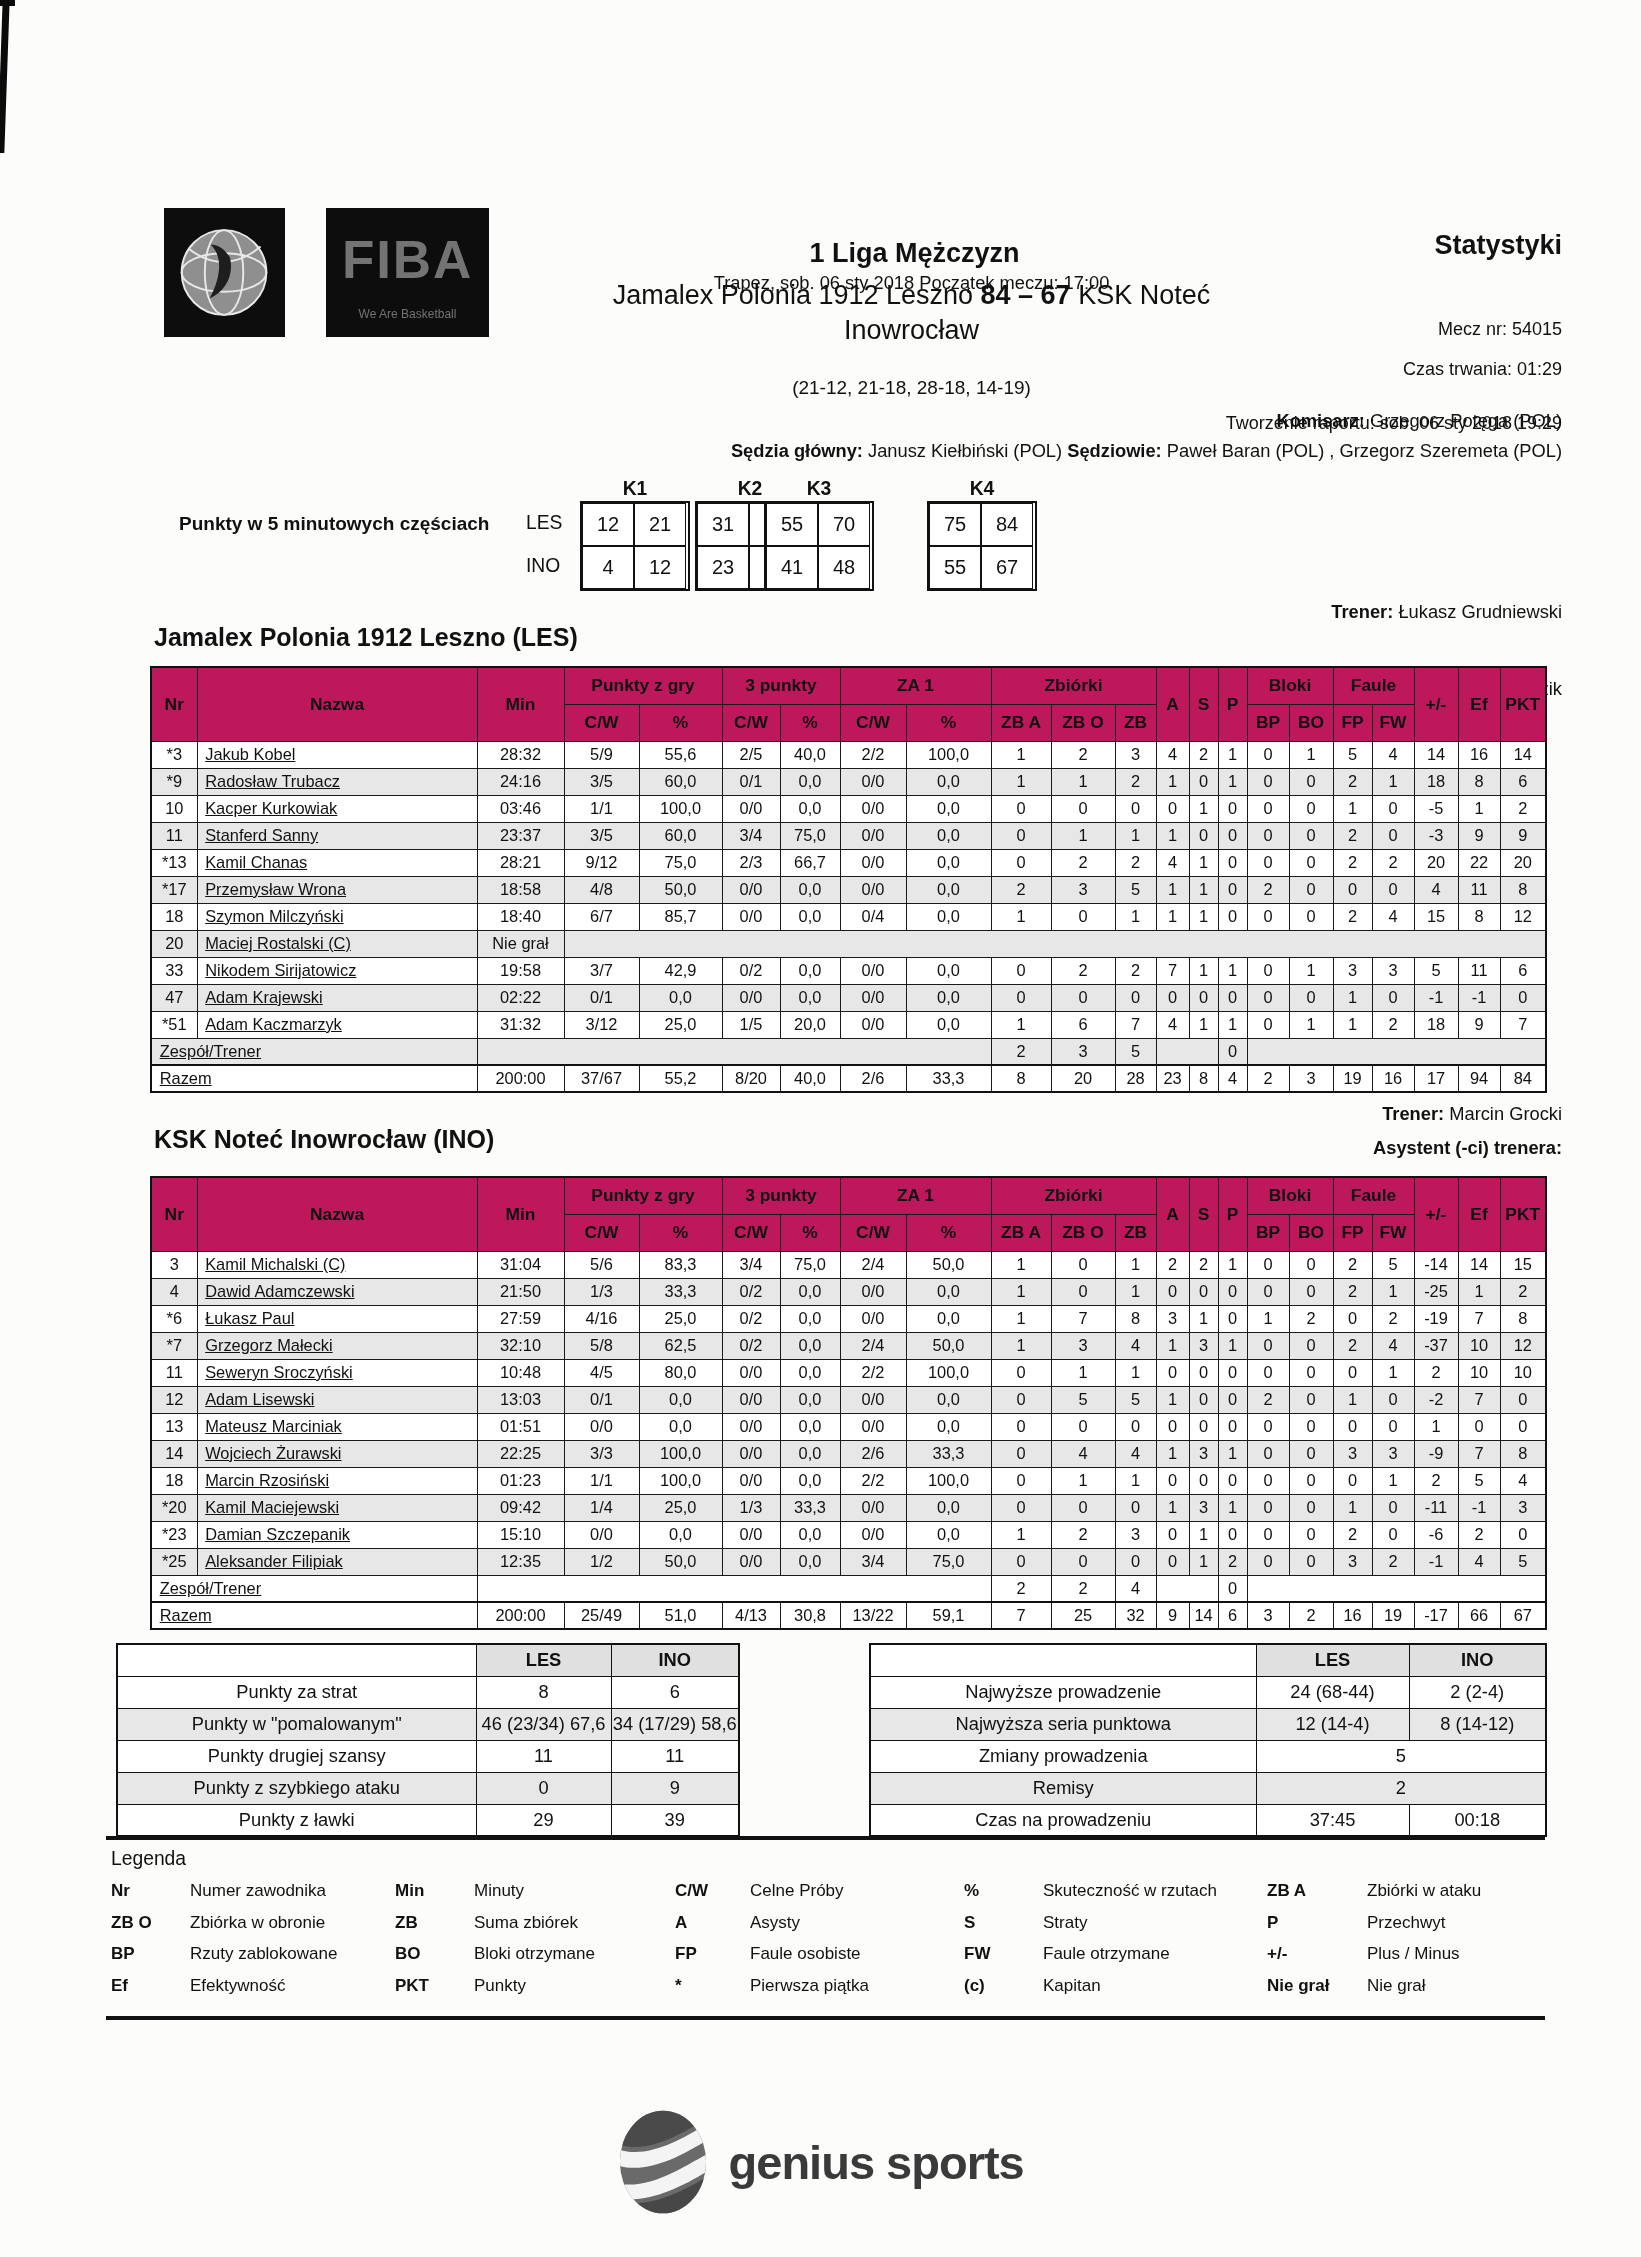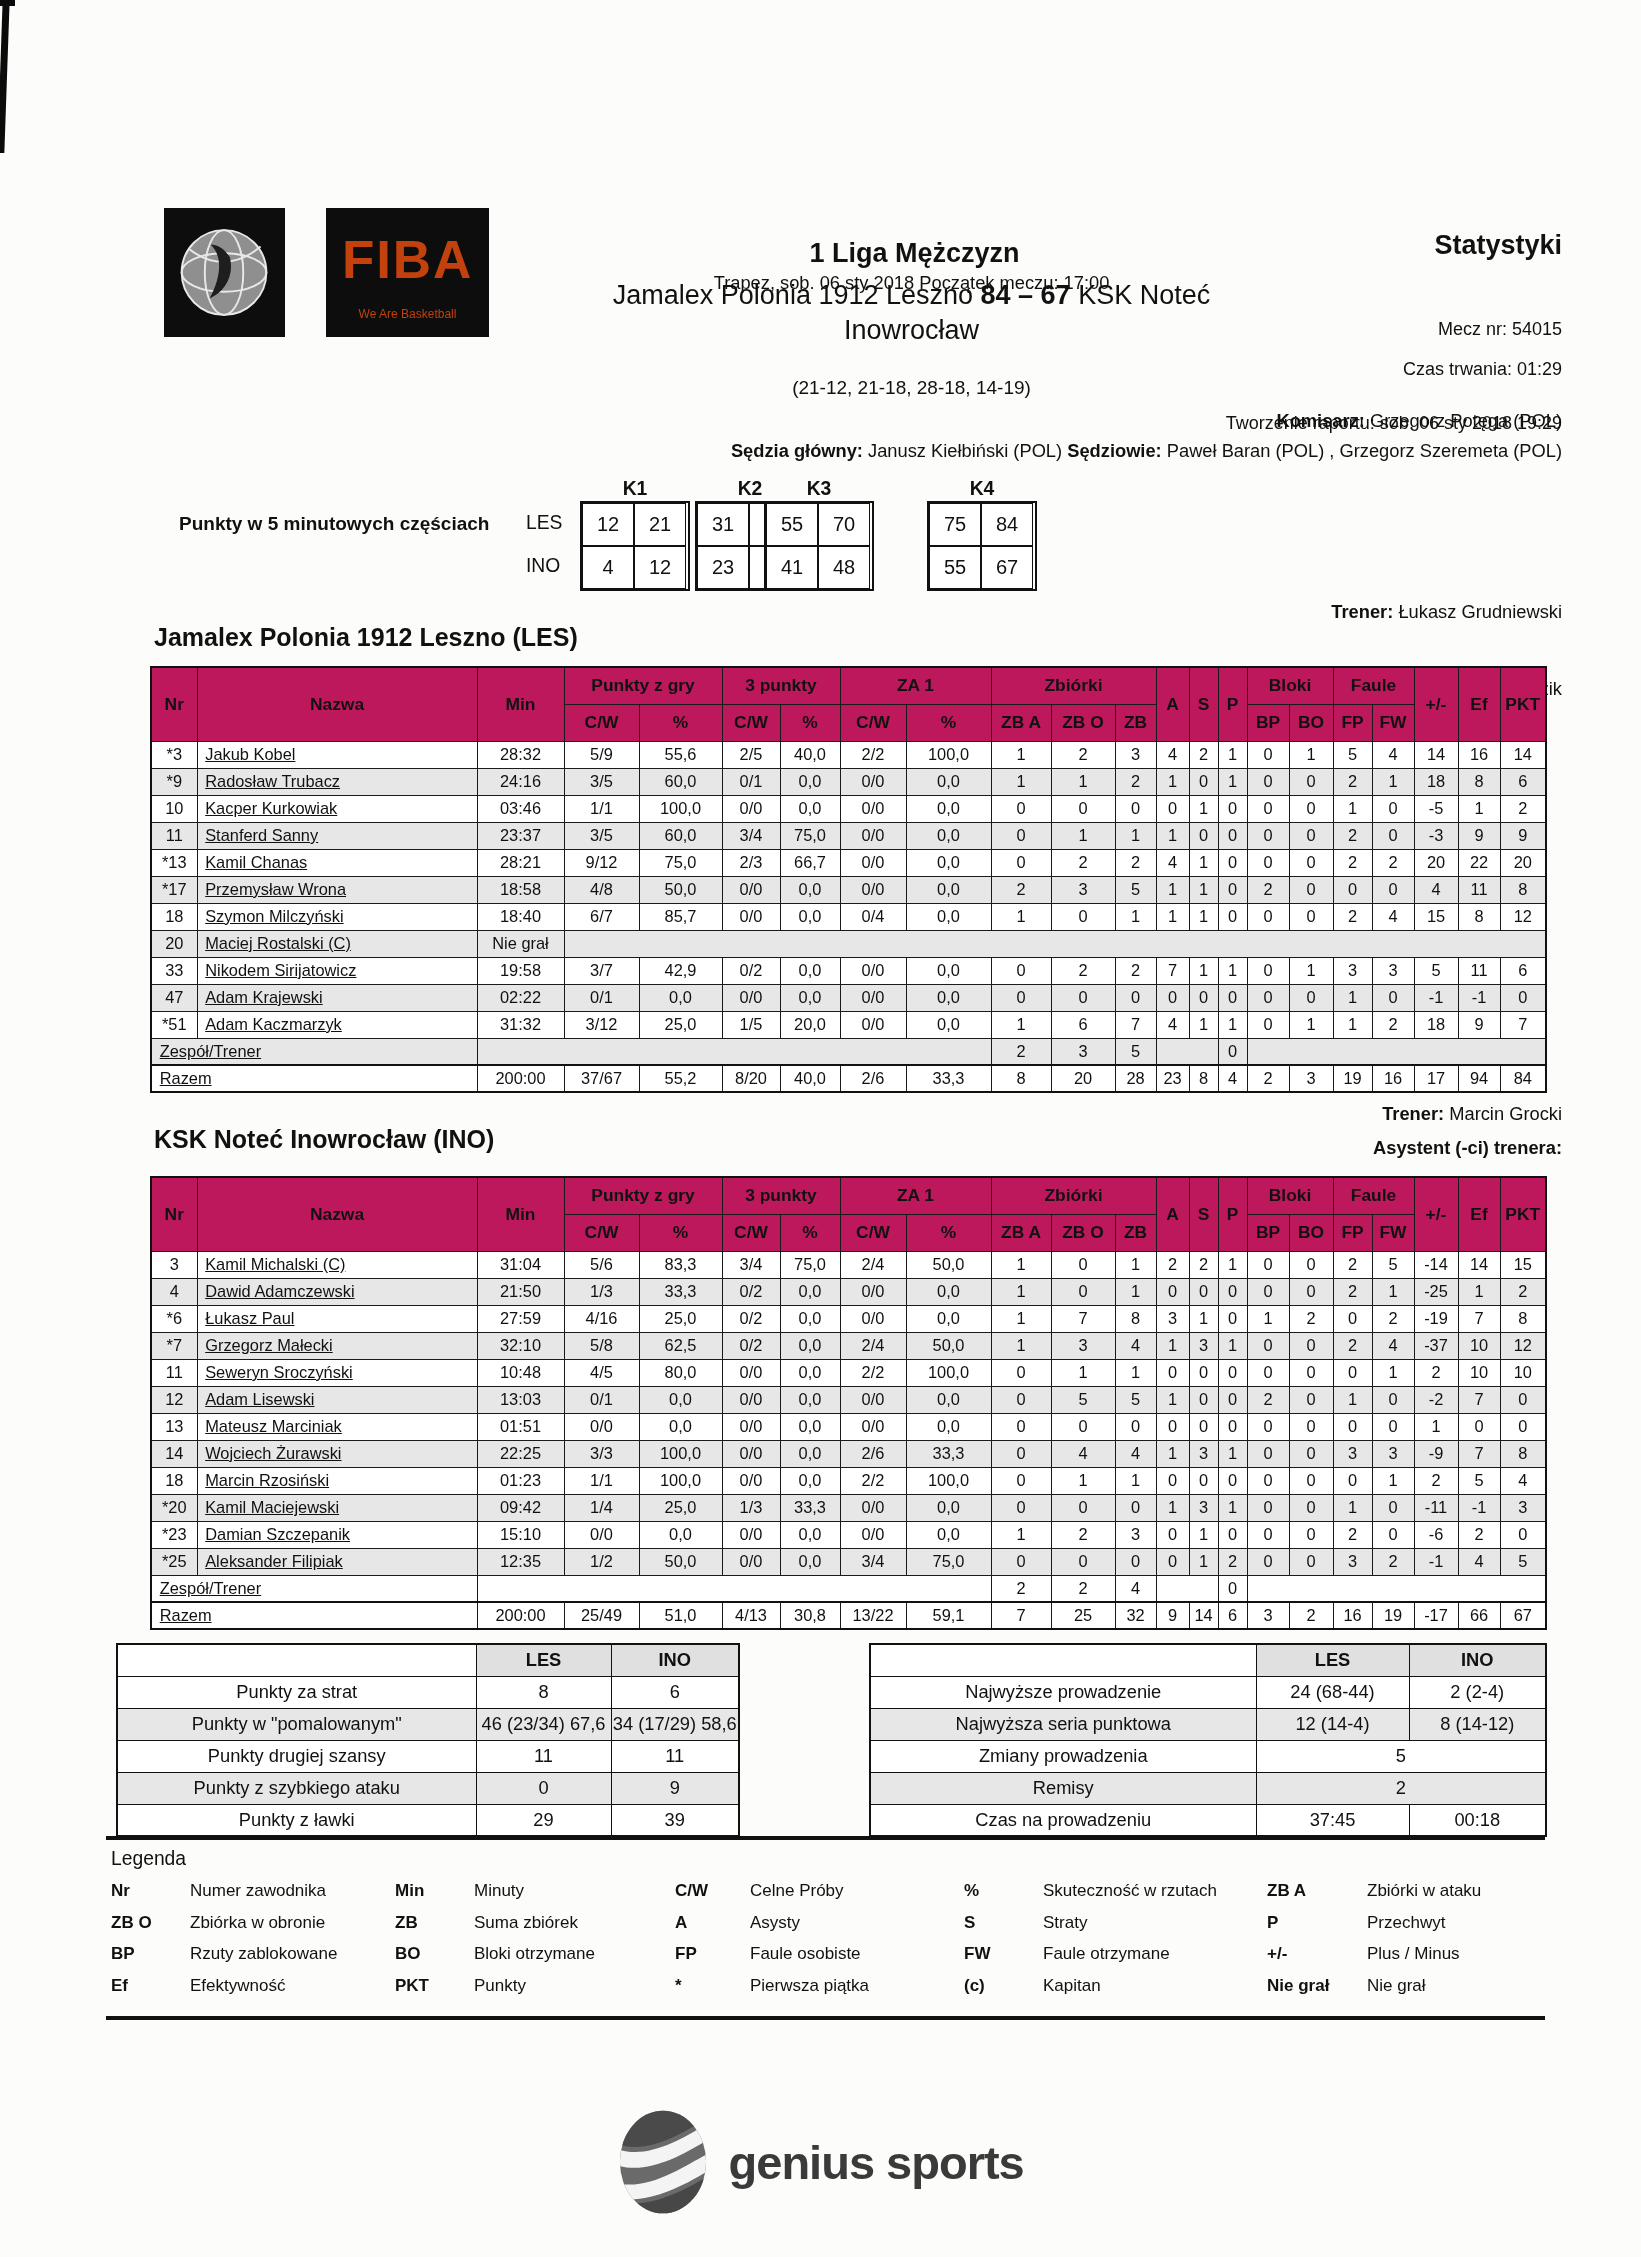--- a/index.html
+++ b/index.html
@@ -8,21 +8,21 @@
         font-family:"Liberation Sans",sans-serif;color:#111;overflow:hidden;}
   .abs{position:absolute;}
 
   
   .edge-mark{position:absolute;left:0;top:0;width:6.8px;height:153px;background:#0b0b0b;transform:skewX(-2deg);}
   .edge-mark2{position:absolute;left:0;top:0;width:15.4px;height:5.8px;background:#0b0b0b;}
 
   
   .fiba{left:164px;top:208px;width:328px;height:129px;display:flex;gap:41px;}
   .fiba .globe-box{width:121px;height:129px;background:#0d0d0d;}
-  .fiba .word-box{width:163px;height:129px;background:#0d0d0d;color:#c2410c;
+  .fiba .word-box{width:163px;height:129px;background:#0d0d0d;color:#737373;
                   display:flex;flex-direction:column;align-items:center;justify-content:center;}
   .fiba .word{font-size:53px;font-weight:bold;letter-spacing:1.9px;line-height:1;margin-top:9.7px;}
   .fiba .tagline{font-size:12px;margin-top:21px;white-space:nowrap;}
 
   .league-title{left:673px;top:238px;width:483px;text-align:center;font-size:27px;font-weight:bold;}
   .league-sub{left:670px;top:272px;width:483px;text-align:center;font-size:18.3px;}
   .stats-title{right:79px;top:230px;width:386px;text-align:right;font-size:27px;font-weight:bold;}
   .meta{right:79px;width:502px;text-align:right;font-size:18px;}
   .meta1{top:319px;} .meta2{top:359px;} .meta3{top:413px;}
 

